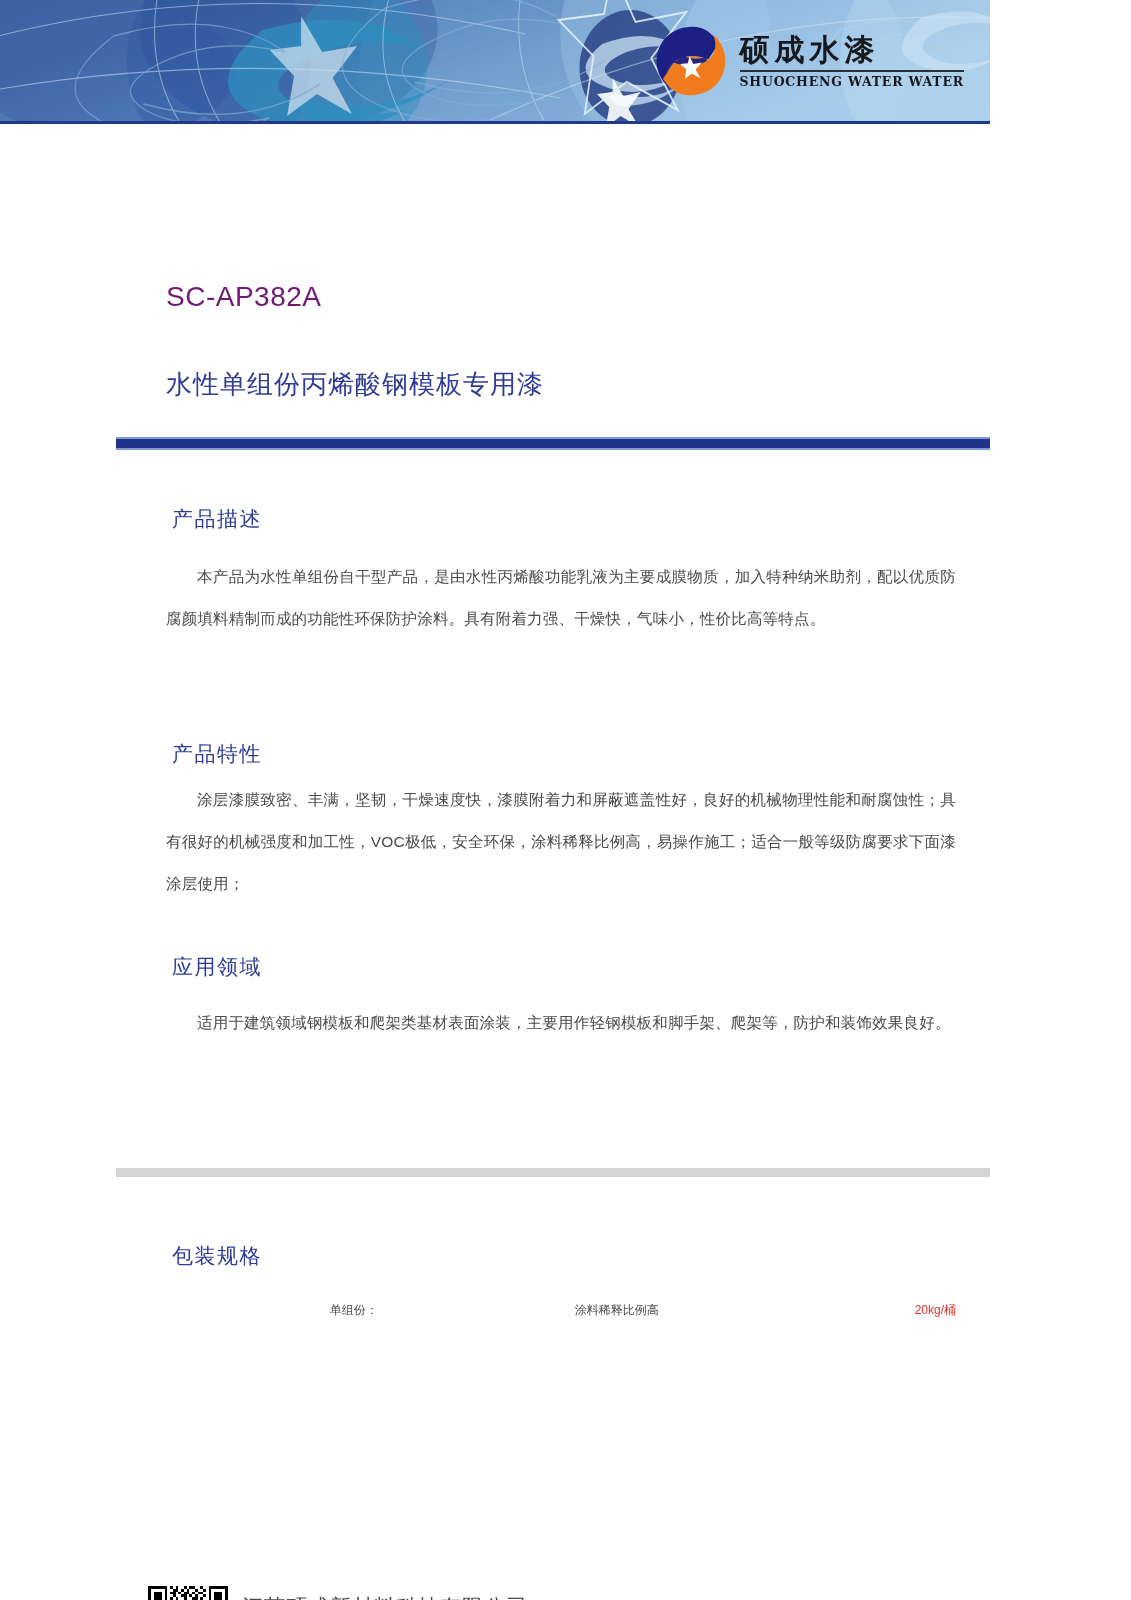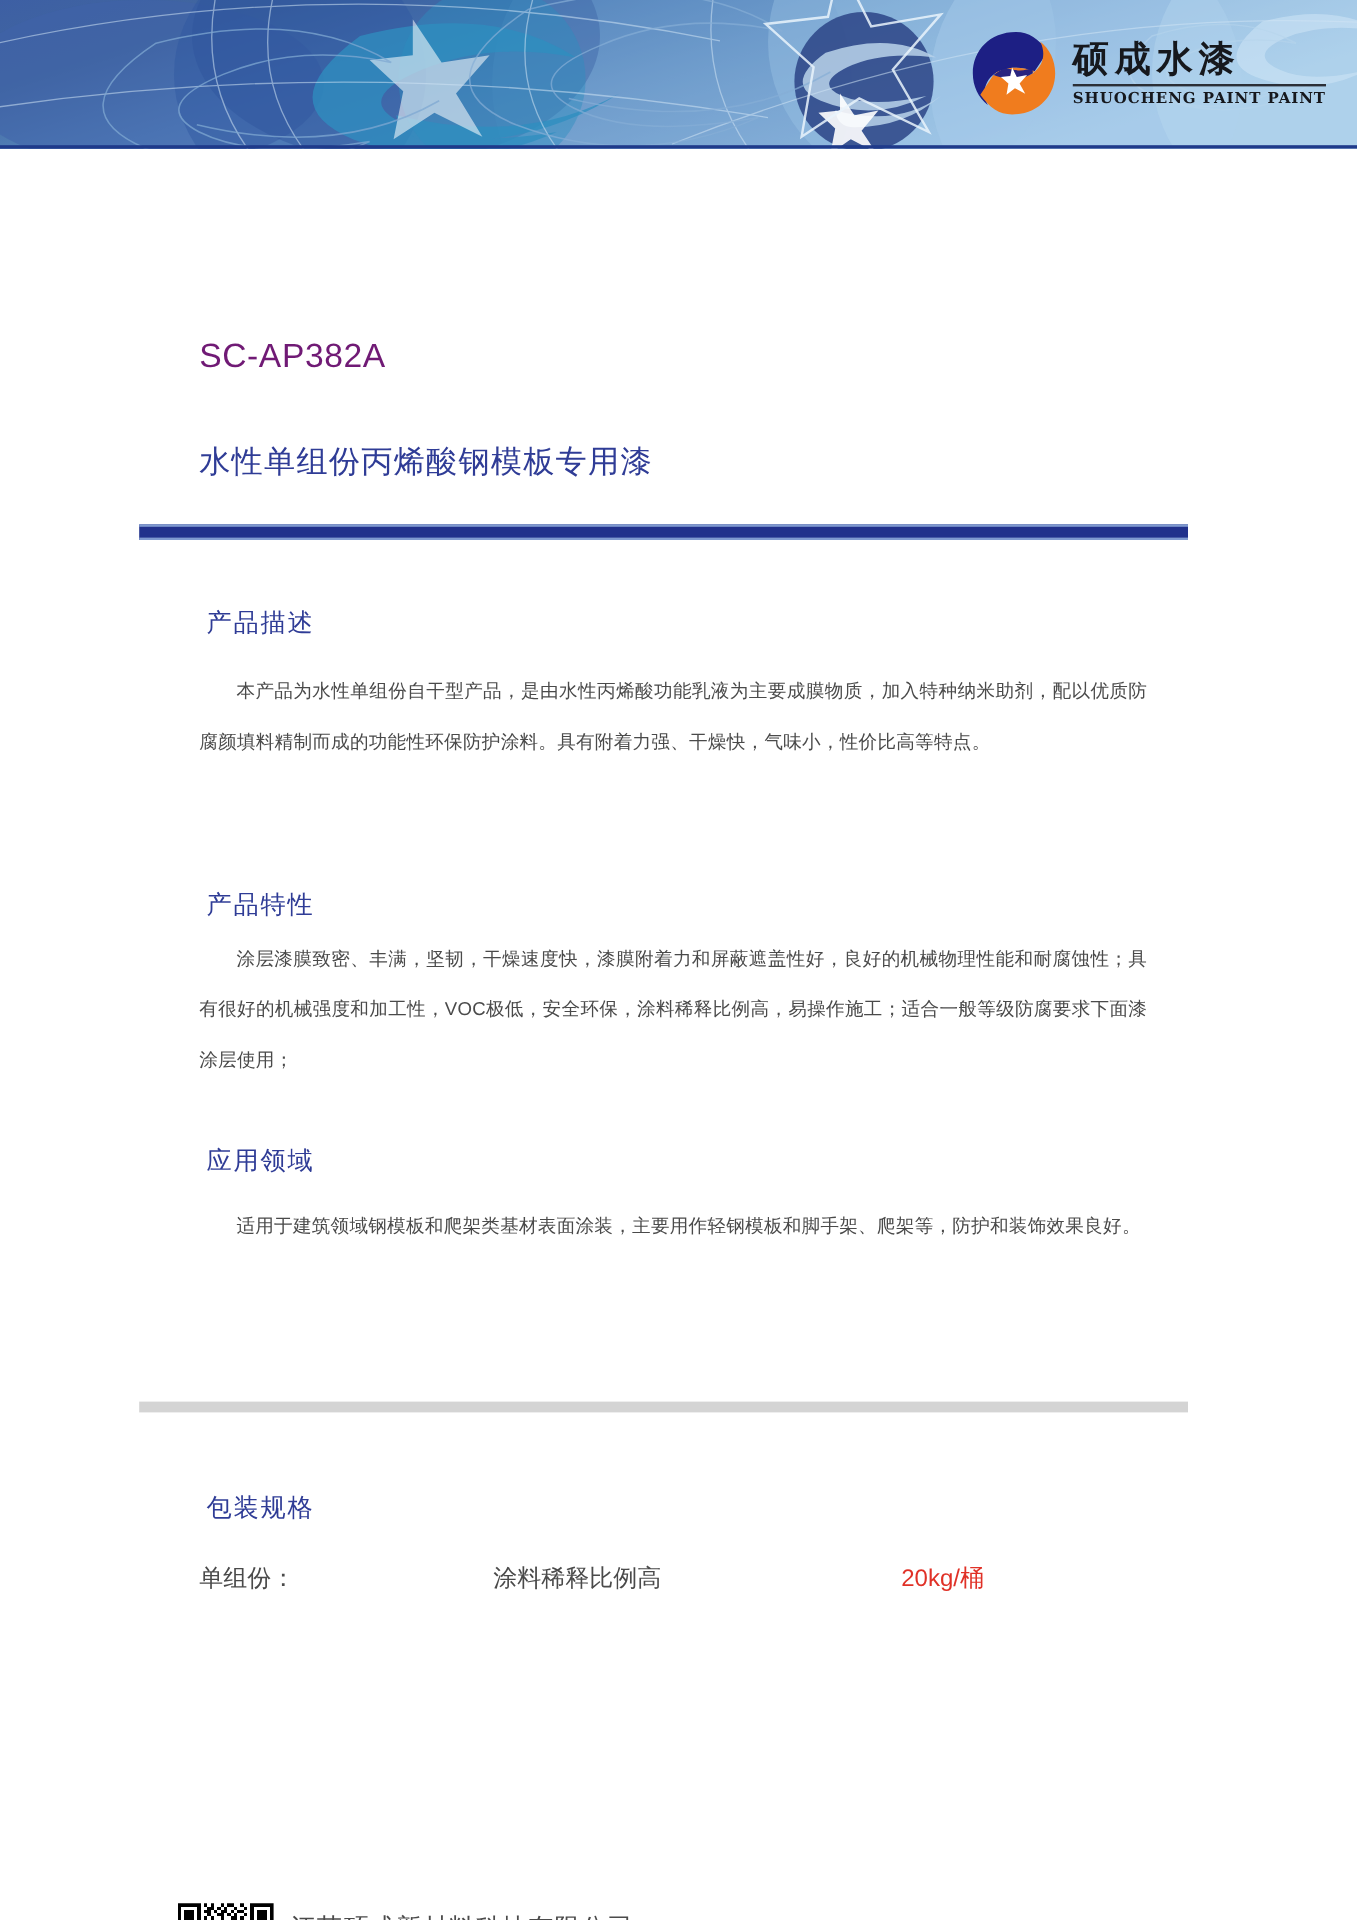--- a/index.html
+++ b/index.html
@@ -13,21 +13,21 @@
     height: 1600px;
     position: relative;
     font-family: "Liberation Sans", "DejaVu Sans", sans-serif;
     color: #3d3d3d;
     overflow: hidden;
   }
 
   
   .banner {
     position: relative;
-    width: 1131px;
+    width: 990px;
     height: 124px;
     overflow: hidden;
     background: linear-gradient(100deg,
         #3f63a8 0%,
         #3a5fa6 10%,
         #4b7ab6 26%,
         #5b8cc4 40%,
         #6d9bcd 52%,
         #7fa9d6 64%,
         #8fb7de 76%,
@@ -145,24 +145,25 @@
   .body-feat   { top: 655px; }
   .head-app    { top: 829px; }
   .body-app    { top: 878px; }
   .head-pack   { top: 1118px; }
 
   
   .pack-row {
     position: absolute;
     left: 166px; top: 1178px;
     width: 790px;
-    font-size: 20px;
+    font-size: 12px;
     color: #4a4a4a;
     display: flex;
     align-items: baseline;
+    justify-content: flex-end;
   }
   .pack-c1 { width: 245px; }
   .pack-c2 { width: 340px; }
   .pack-c3 { color: #e03127; }
 
   
   .footer {
     position: absolute;
     left: 148px; top: 1462px;
     width: 880px;
@@ -270,21 +271,21 @@
                C40 43 58 42 72 48 L86 27 C76 13 66 6 52 6 Z" fill="#1d1f84"></path>
       <path d="M48 94 C76 94 94 74 94 50 C94 36 88 24 78 16 C84 28 82 42 70 50
                C60 57 42 58 28 52 L14 73 C24 87 34 94 48 94 Z" fill="#f07c1e"></path>
       <path d="M30 50 C40 43 58 42 72 48 L60 56 C48 52 38 52 30 56 Z" fill="#f07c1e" opacity="0.95"></path>
       <path d="M70 50 C60 57 42 58 28 52 L40 44 C52 48 62 48 70 44 Z" fill="#1d1f84" opacity="0.95"></path>
       <path d="M48 44 l5 10 l11 -2 l-8 9 l6 11 l-11 -6 l-9 7 l2 -12 l-8 -7 l10 -1 z" fill="#ffffff"></path>
     </svg>
     <div class="logo-text-wrap">
       <div class="logo-cn">硕成水漆</div>
       <div class="logo-rule"></div>
-      <div class="logo-en">SHUOCHENG PAINT PAINT</div>
+      <div class="logo-en">SHUOCHENG WATER WATER</div>
     </div>
   </div>
 
   <div class="banner-bottom-rule"></div>
 </div>
 
 <div class="page">
 
   <div class="code-line">SC-AP382A</div>
   <div class="prod-title">水性单组份丙烯酸钢模板专用漆</div>

